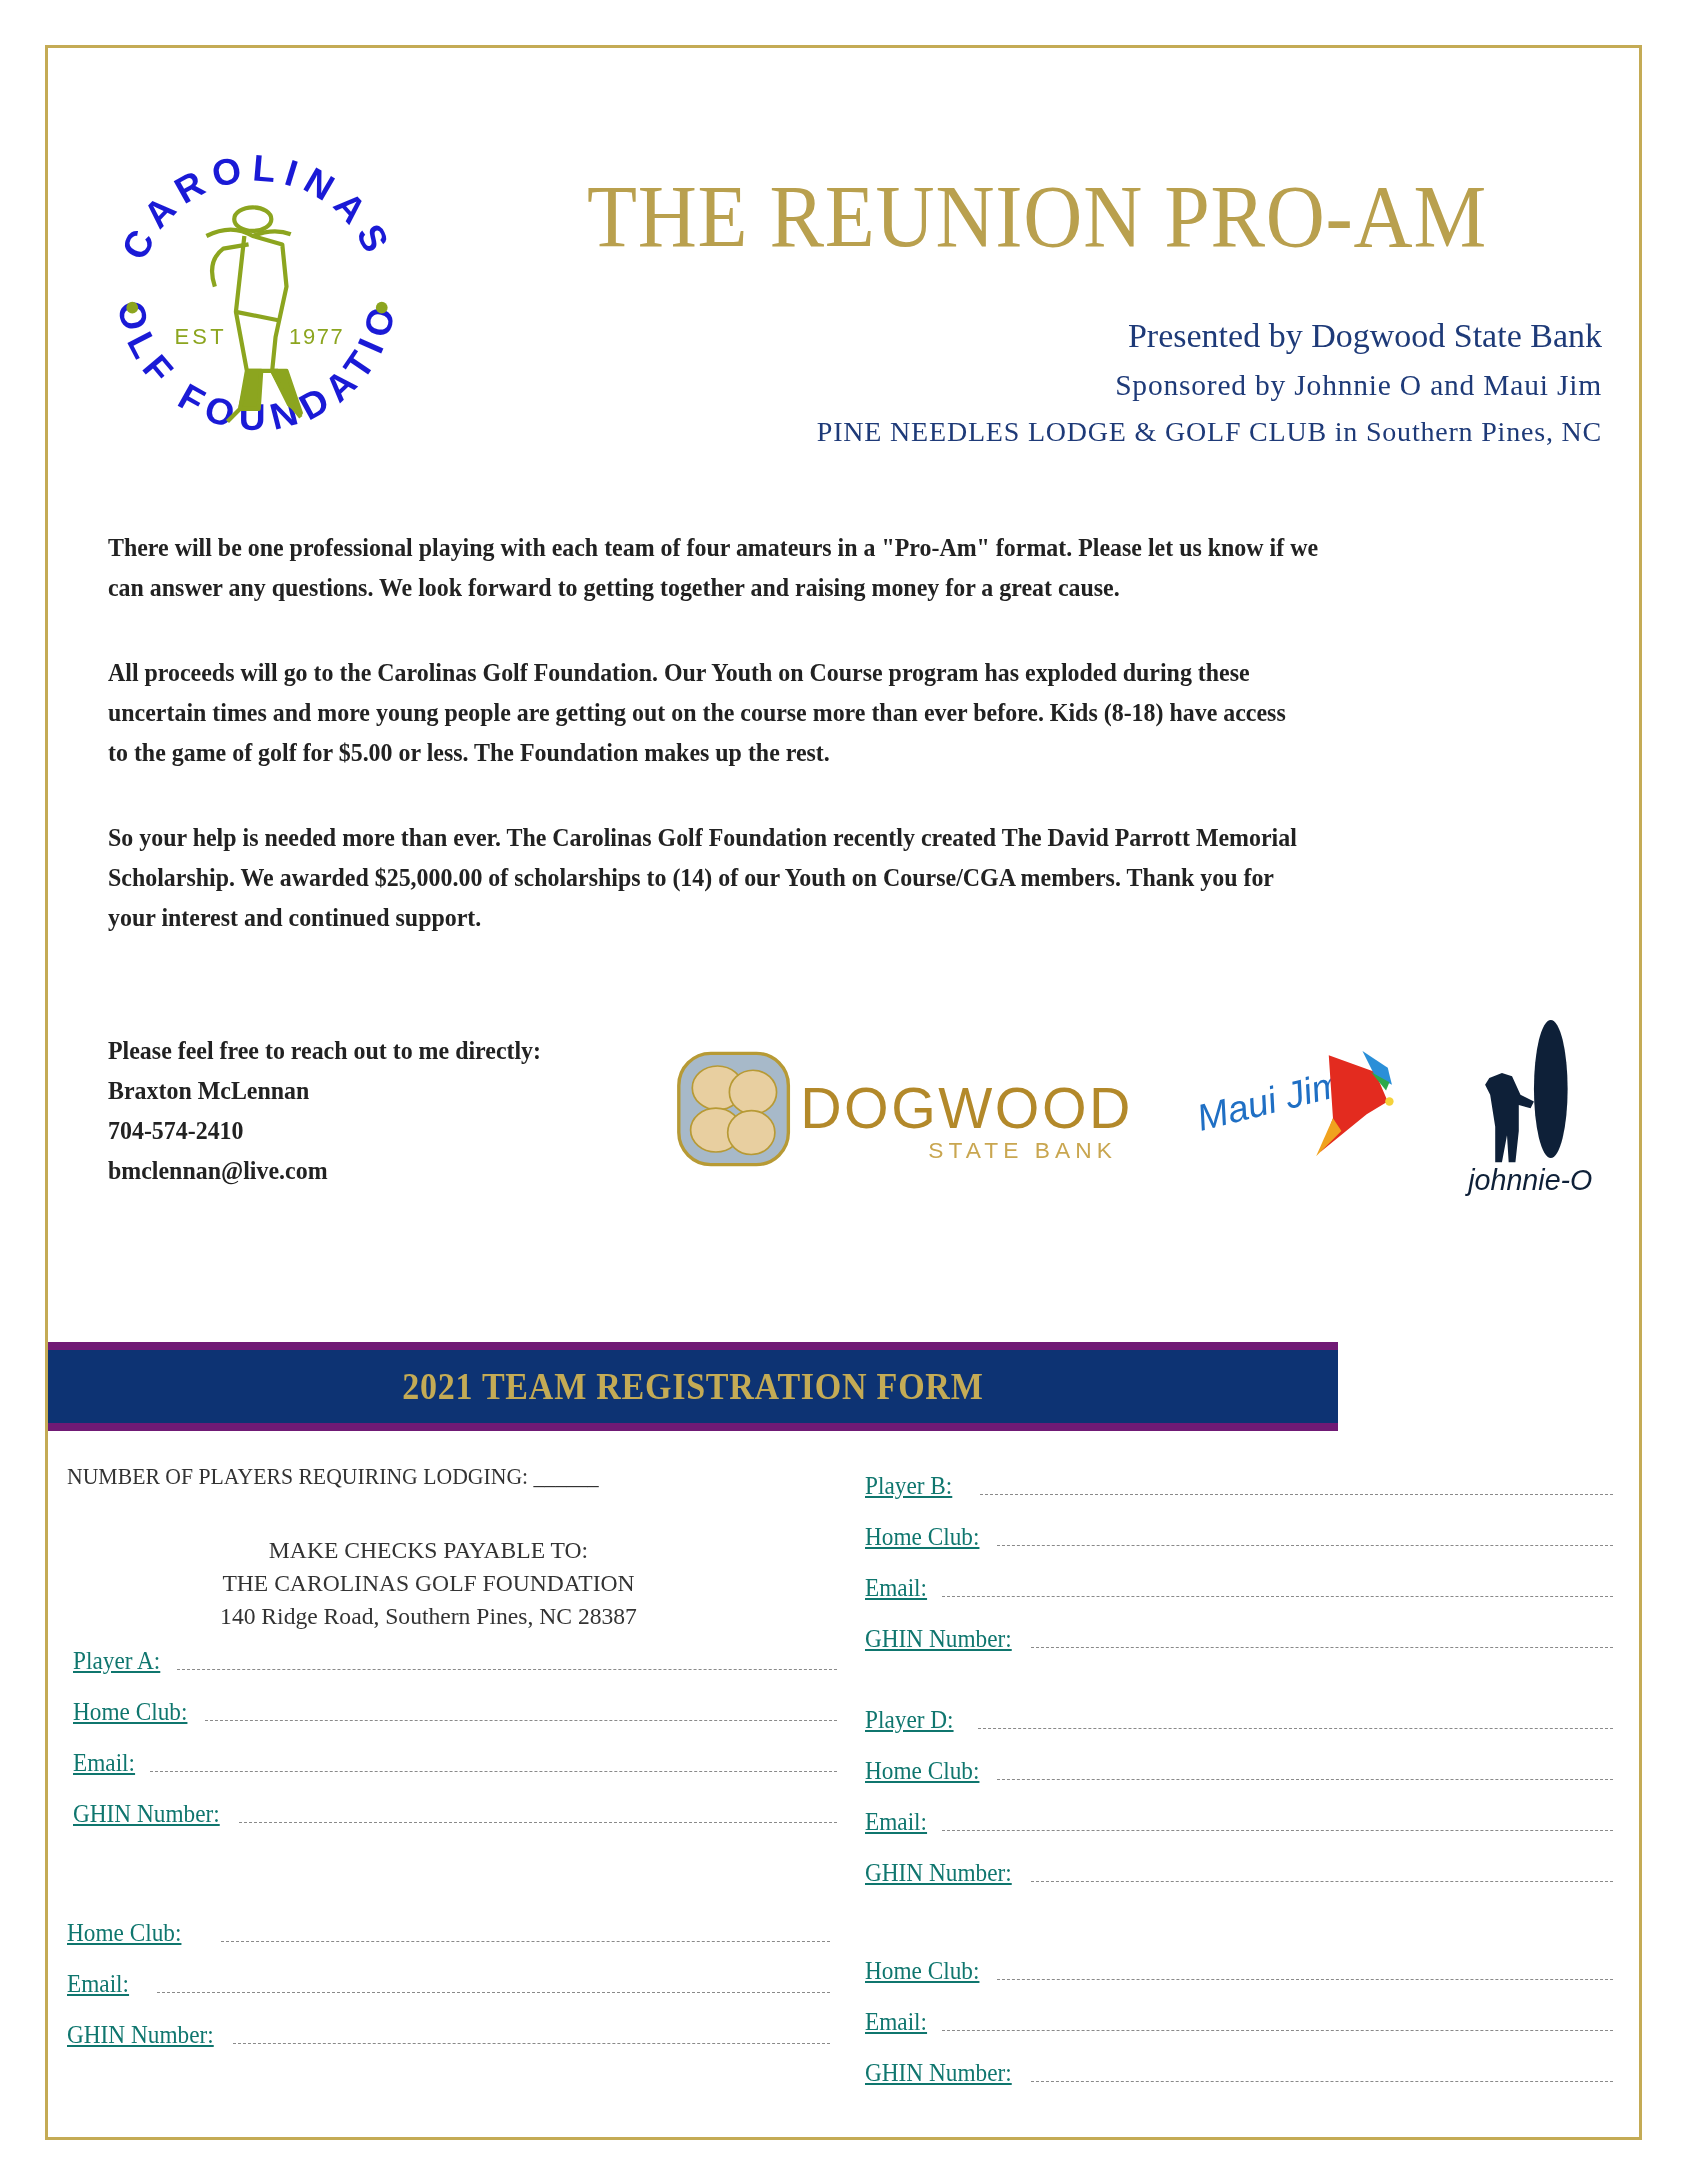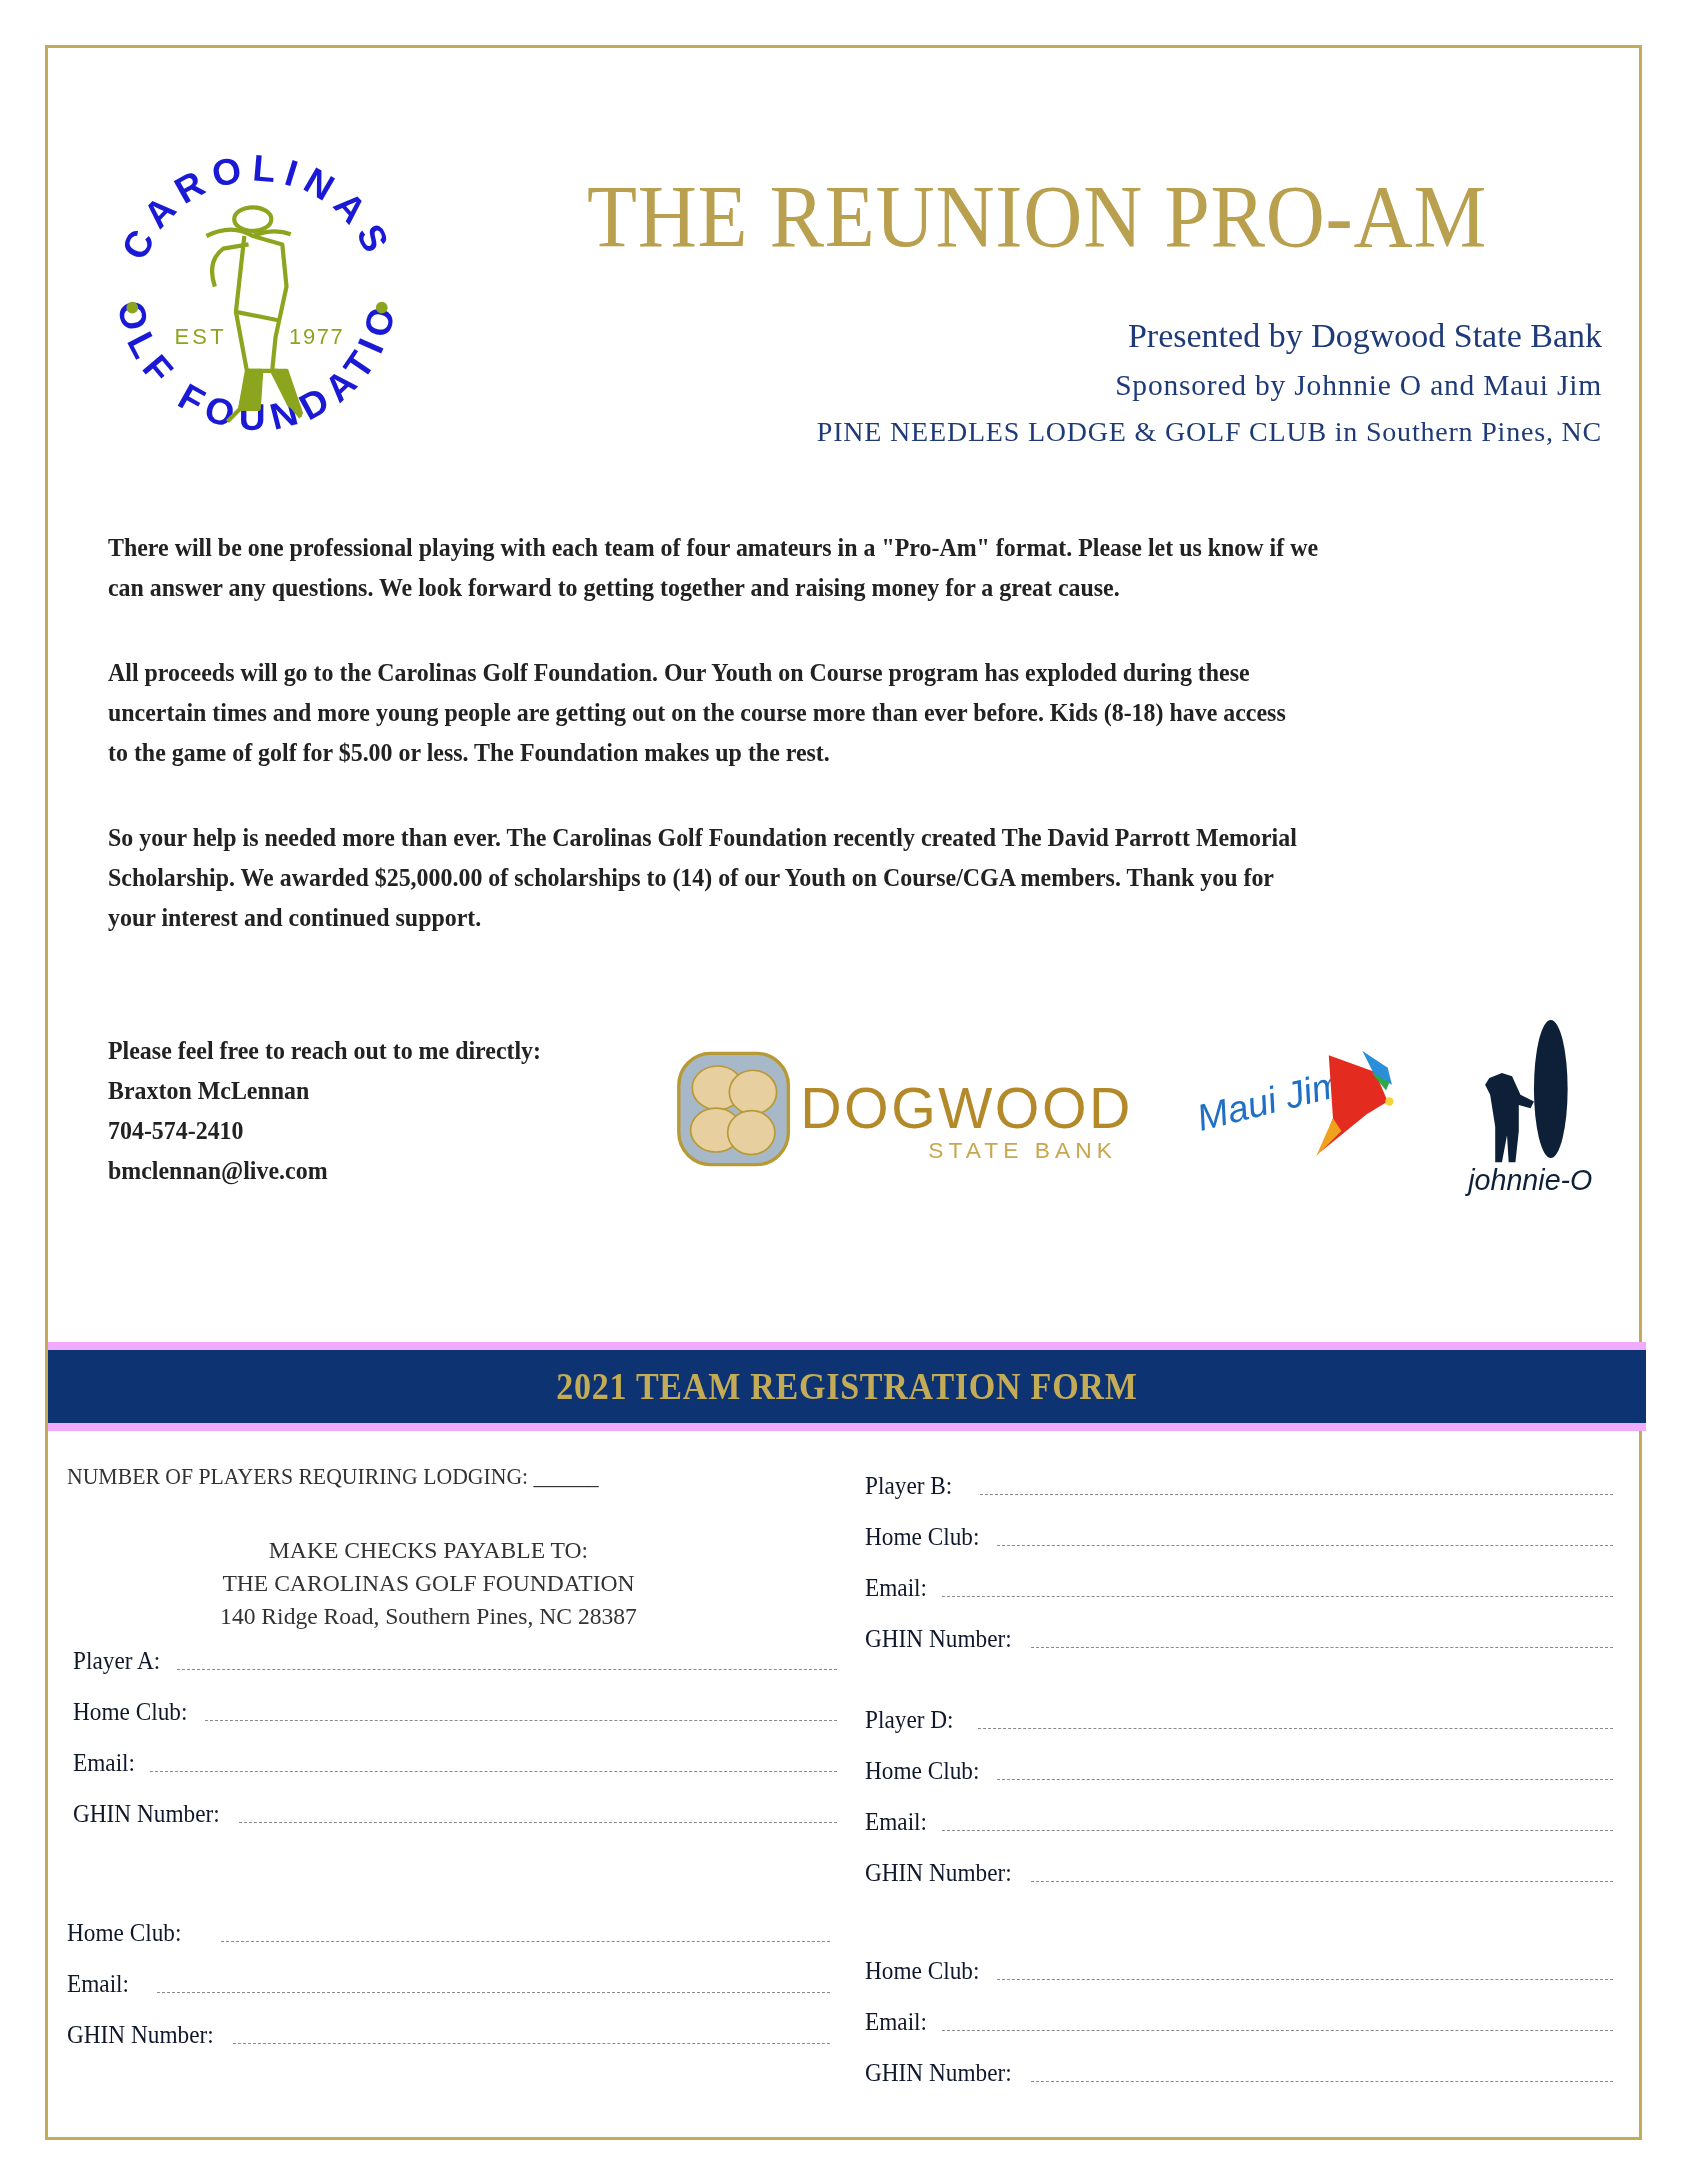--- a/index.html
+++ b/index.html
@@ -14,27 +14,27 @@
   .sub3 { top:418px; font-size:28px; letter-spacing:0.8px; }
   .para { left:108px; width:1502px; color:#222; font-weight:bold; font-size:26px; line-height:40px; transform:scaleX(0.92); transform-origin:left top; white-space:pre-line; }
   .p1 { top:528px; width:1628px; }
   .p2 { top:653px; width:1628px; }
   .p3 { top:818px; width:1628px; }
   .contact { left:108px; top:1031px; color:#222; font-weight:bold; font-size:26px; line-height:40px; transform:scaleX(0.92); transform-origin:left top; }
   .contact div { white-space:nowrap; }
   .dogwood { left:675px; top:1050px; width:456px; height:118px; }
   .maui { left:1194px; top:1038px; width:219px; height:127px; }
   .johnnie { left:1443px; top:1017px; width:160px; height:186px; }
-  .banner { left:48px; top:1342px; width:1598px; height:89px; background:#f0abfc; }
+  .banner { left:48px; top:1342px; width:1290px; height:89px; background:#701a75; }
   .banner-inner { position:absolute; left:0; right:0; top:7.6px; bottom:7.6px; background:#0d3373; display:flex; align-items:center; justify-content:center; }
   .banner-text { color:#c4ab55; font-weight:bold; font-size:37px; letter-spacing:0.8px; transform:scaleX(0.92); }
   .form-text { color:#333; font-size:23.6px; line-height:1; }
   .lodging { left:67px; top:1465px; transform:scaleX(0.92); transform-origin:left top; white-space:nowrap; }
   .checks { left:108px; top:1534px; width:641px; text-align:center; line-height:33px; }
-  .field { display:flex; align-items:flex-end; color:#0f172a; font-size:24.5px; }
+  .field { display:flex; align-items:flex-end; color:#0f766e; font-size:24.5px;text-decoration:underline; }
   .field .lbl { white-space:nowrap; transform:scaleX(0.95); transform-origin:left bottom; }
   .field .line { flex:1; border-bottom:1.7px dashed #8a8a8a; height:0; margin-left:11.8px; margin-bottom:5px; }
   .blk .field { height:51px; }
   .left-col { left:73px; width:764px; }
   .right-col { left:865px; width:748px; }
   svg text { font-family:"Liberation Sans","DejaVu Sans",sans-serif; }
 </style>
 </head>
 <body>
 

